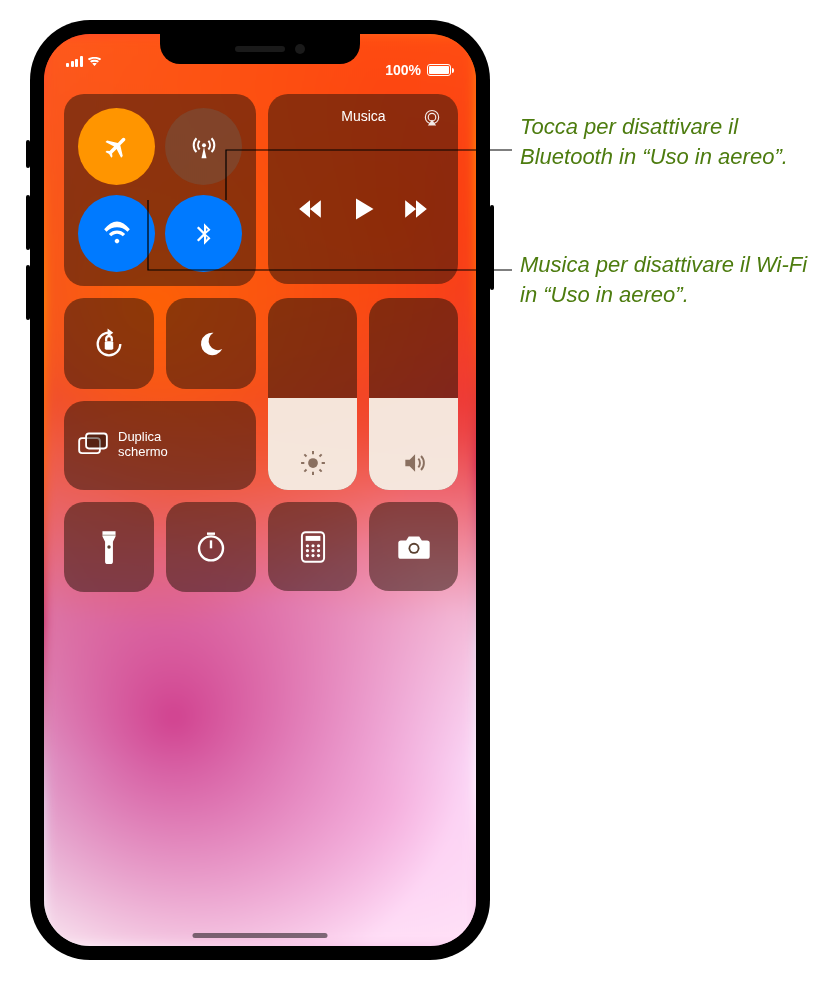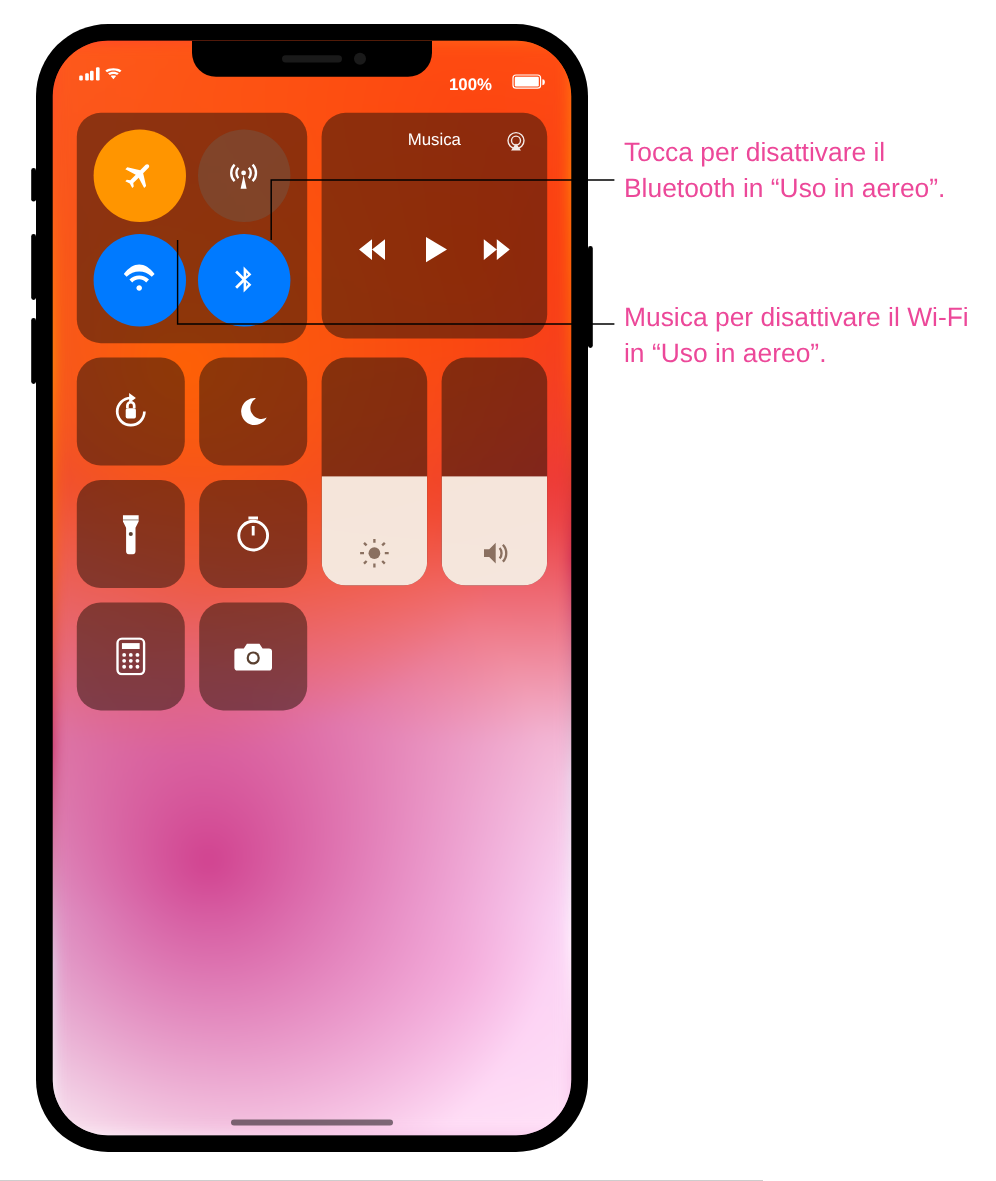--- a/index.html
+++ b/index.html
@@ -86,21 +86,21 @@
     display: flex;
     justify-content: space-between;
     align-items: center;
     padding: 0 22px;
     color: #fff;
     font-size: 14px;
     font-weight: 600;
     z-index: 5;
   }
   .status-left { display: flex; align-items: center; gap: 4px; }
-  .status-right { display: flex; align-items: flex-start; gap: 17px; margin-top: 18px; }
+  .status-right { display: flex; align-items: center; gap: 6px; margin-top: 18px; }
   .signal-bars { display: flex; align-items: flex-end; gap: 1.5px; height: 11px; }
   .signal-bars span { width: 3px; background: #fff; border-radius: 1px; }
   .signal-bars span:nth-child(1){height:4px}
   .signal-bars span:nth-child(2){height:6px}
   .signal-bars span:nth-child(3){height:8px}
   .signal-bars span:nth-child(4){height:11px}
   .wifi-ico { width: 15px; height: 11px; }
   .battery { display: flex; align-items: center; }
   .battery-body { width: 24px; height: 12px; border: 1.2px solid #fff; border-radius: 3px; position: relative; }
   .battery-fill { position: absolute; inset: 1px; background: #fff; border-radius: 1px; }
@@ -195,22 +195,23 @@
     height: 5px;
     background: rgba(0,0,0,0.5);
     border-radius: 3px;
   }
 
   
   .callout {
     position: absolute;
     font-size: 22px;
     line-height: 1.35;
-    color: #ec4899;
+    color: #4d7c0f;
     width: 300px;
+    font-style: italic;
   }
   .callout-line {
     position: absolute;
     stroke: #000;
     stroke-width: 1.2;
     fill: none;
   }
 </style>
 </head>
 <body>
@@ -331,20 +332,28 @@
         </svg>
       </div>
       <div class="slider-tile">
         <div class="slider-fill" style="height:48%"></div>
         <svg class="slider-icon" width="26" height="26" viewBox="0 0 24 24">
           <path fill="#8a7060" d="M4 9v6h4l5 5V4L8 9H4z"></path>
           <path stroke="#8a7060" stroke-width="1.8" fill="none" d="M16 8c2 2 2 6 0 8 M18.5 5.5c3.5 3.5 3.5 9.5 0 13"></path>
         </svg>
       </div>
 
+      <div class="tile tile2x1 mirror-tile">
+        <svg width="30" height="26" viewBox="0 0 26 22">
+          <rect x="1" y="5" width="18" height="13" rx="2.5" stroke="#fff" stroke-width="1.6" fill="none"></rect>
+          <rect x="7" y="1" width="18" height="13" rx="2.5" stroke="#fff" stroke-width="1.6" fill="rgba(40,20,10,0.52)"></rect>
+        </svg>
+        <span style="white-space:pre-line">Duplica
+schermo</span>
+      </div>
 
       <div class="tile tile1x1 centered-icon">
         <svg width="22" height="34" viewBox="0 0 16 26">
           <path fill="#fff" d="M3 1h10v4l-2 4v15a2 2 0 0 1-2 2H7a2 2 0 0 1-2-2V9L3 5V1z"></path>
           <circle cx="8" cy="13" r="1.3" fill="#5a4030"></circle>
           <rect x="3" y="3.5" width="10" height="1" fill="#5a4030" opacity="0.4"></rect>
         </svg>
       </div>
       <div class="tile tile1x1 centered-icon">
         <svg width="32" height="32" viewBox="0 0 24 24">

